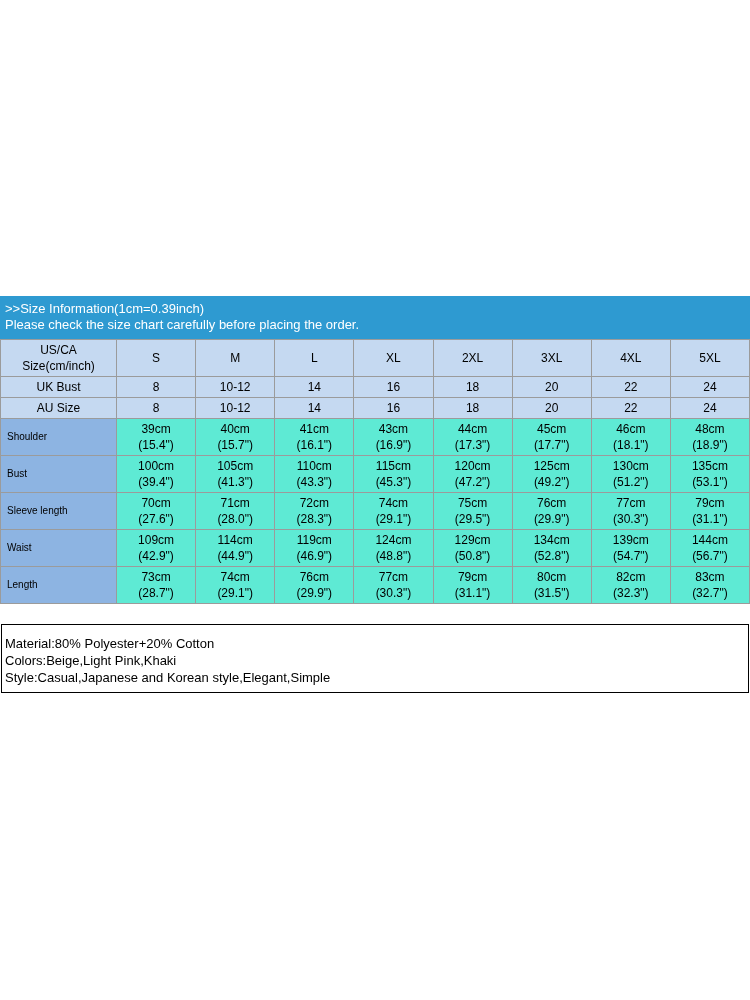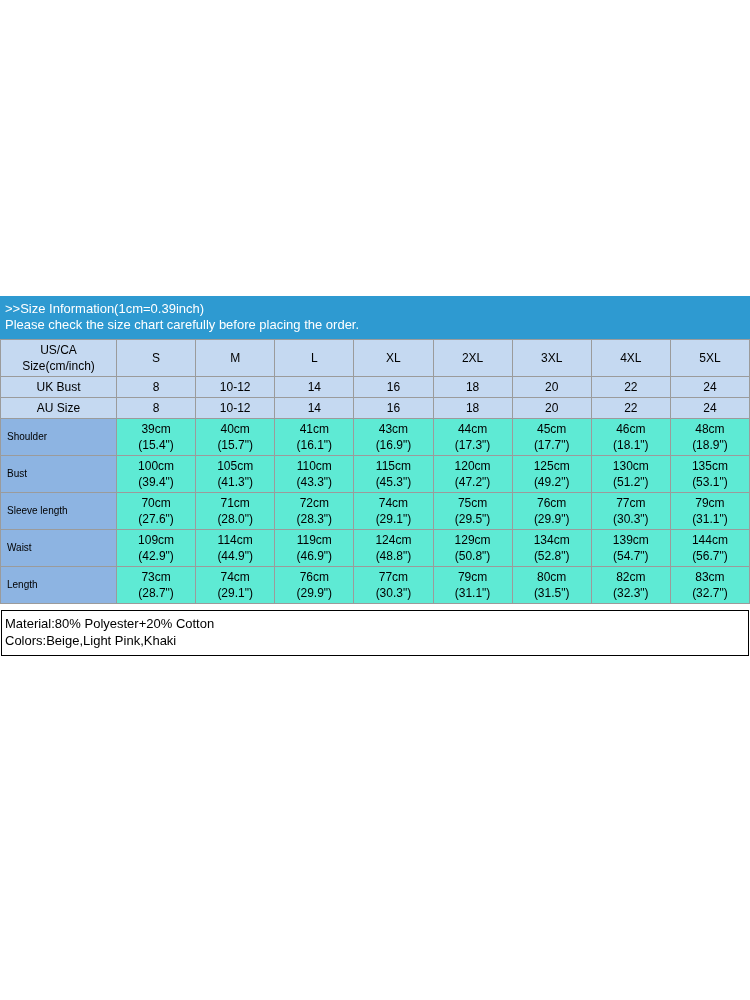--- a/index.html
+++ b/index.html
@@ -42,22 +42,22 @@
   .mlabel {
     background: var(--label-bg, #8DB4E2);
     text-align: left !important;
     padding-left: 6px !important;
     font-size: 10px;
   }
   .data { background: #5eead4; }
 
   .details {
     border: 1px solid var(--details-border, #000);
-    margin: 6px 1px 0 1px;
-    padding: 4px 3px 6px 3px;
+    margin: 20px 1px 0 1px;
+    padding: 10px 3px 6px 3px;
     font-size: 13px;
     line-height: 17px;
   }
 </style>
 </head>
 <body>
 
 <div class="page">
 
   <div class="banner">
@@ -288,15 +288,16 @@
             <div>83cm</div>
             <div>(32.7")</div>
           </td>
         </tr>
       </tbody>
     </table>
 
   <div class="details">
     <div>Material:80% Polyester+20% Cotton</div>
     <div>Colors:Beige,Light Pink,Khaki</div>
+    <div>Style:Casual,Japanese and Korean style,Elegant,Simple</div>
   </div>
 
 </div>
 
 </body></html>

